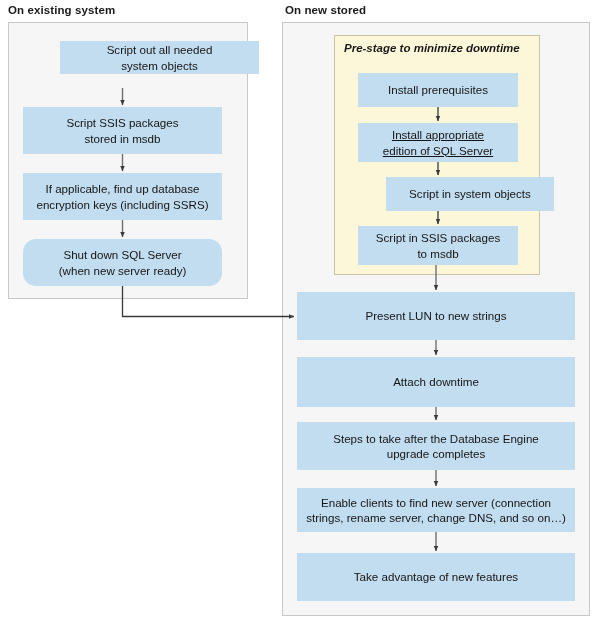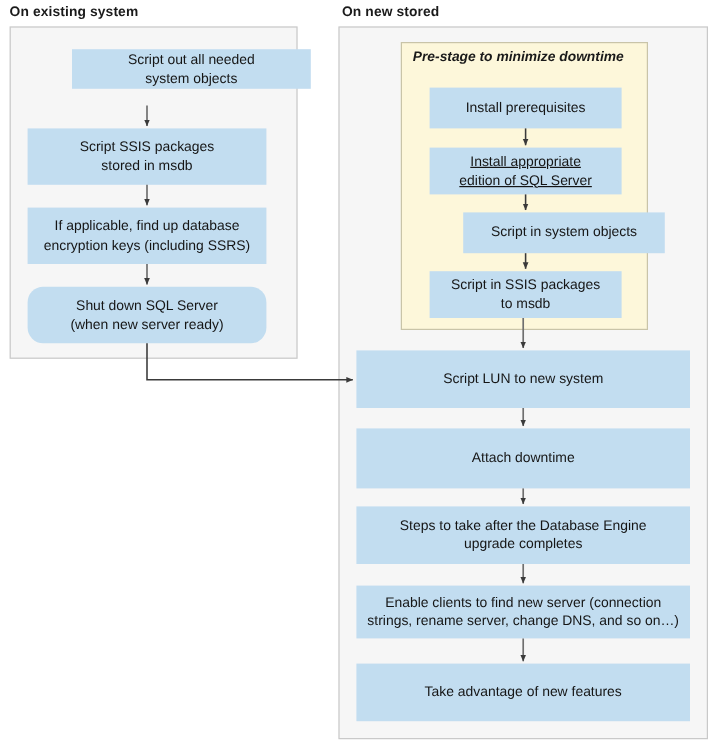--- a/index.html
+++ b/index.html
@@ -103,21 +103,21 @@
   <div class="node" style="left:358px; top:73px; width:160px; height:34px;">Install prerequisites</div>
 
   <div class="node" style="left:358px; top:123px; width:160px; height:39px;text-decoration:underline;">Install appropriate
 edition of SQL Server</div>
 
   <div class="node" style="left:358px; top:177px; width:168px; height:34px;margin-left:28px;">Script in system objects</div>
 
   <div class="node" style="left:358px; top:226px; width:160px; height:39px;">Script in SSIS packages
 to msdb</div>
 
-  <div class="node" style="left:297px; top:292px; width:278px; height:48px;">Script LUN to new system</div>
+  <div class="node" style="left:297px; top:292px; width:278px; height:48px;">Present LUN to new strings</div>
 
   <div class="node" style="left:297px; top:357px; width:278px; height:50px;">Attach downtime</div>
 
   <div class="node" style="left:297px; top:422px; width:278px; height:48px;">Steps to take after the Database Engine
 upgrade completes</div>
 
   <div class="node" style="left:297px; top:488px; width:278px; height:44px;">Enable clients to find new server (connection
 strings, rename server, change DNS, and so on…)</div>
 
   <div class="node" style="left:297px; top:553px; width:278px; height:48px;">Take advantage of new features</div>

